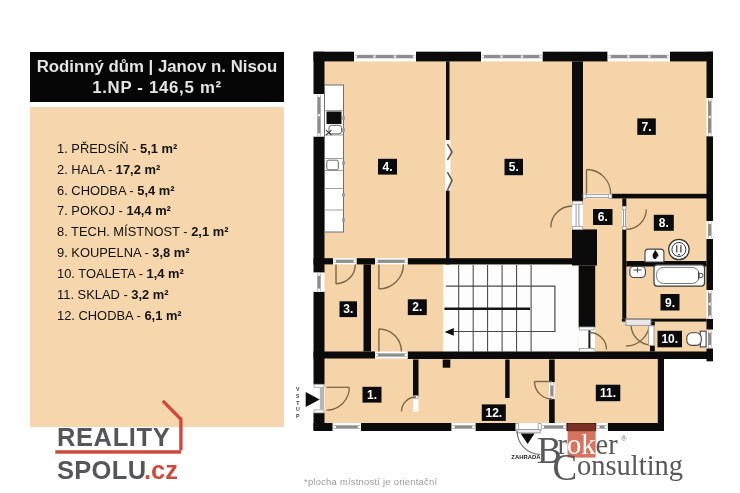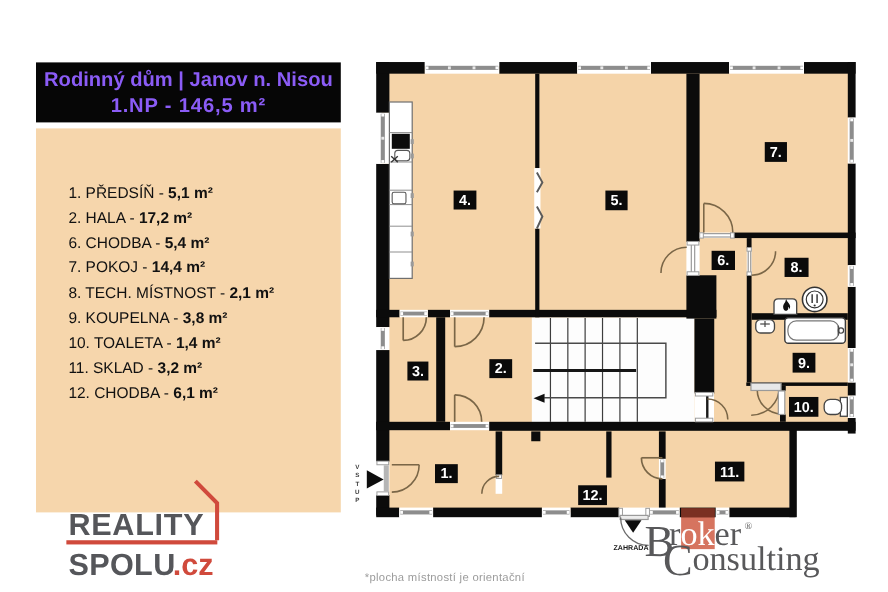--- a/index.html
+++ b/index.html
@@ -1,22 +1,22 @@
 <!DOCTYPE html>
 <html><head>
 <meta charset="utf-8">
 <style>
 html,body{margin:0;padding:0;background:#fff;}
 #page{position:relative;width:740px;height:493px;overflow:hidden;background:#fff;
   font-family:"Liberation Sans",sans-serif;}
 #titlebox{position:absolute;left:30px;top:52px;width:254px;height:50px;background:#060606;
-  color:#8b5cf6;font-weight:bold;font-size:16.8px;text-align:center;line-height:20.5px;padding-top:5px;
+  color:#e5e5e5;font-weight:bold;font-size:16.8px;text-align:center;line-height:20.5px;padding-top:5px;
   box-sizing:border-box;}
 #legend{position:absolute;left:30px;top:107px;width:254px;height:320px;background:#f6d6ac;}
-#legend .rows{position:absolute;left:27px;top:31.8px;font-size:12.9px;color:#111;margin-top:12px;}
+#legend .rows{position:absolute;left:27px;top:31.8px;font-size:12.9px;color:#111;}
 #legend .row{height:20.9px;line-height:20.9px;white-space:nowrap;}
 </style>
 </head>
 <body>
 <div id="page">
 
 <div id="titlebox">Rodinný dům | Janov n. Nisou<br><span style="letter-spacing:0.7px">1.NP - 146,5 m²</span></div>
 
 <div id="legend">
 <div class="rows">

